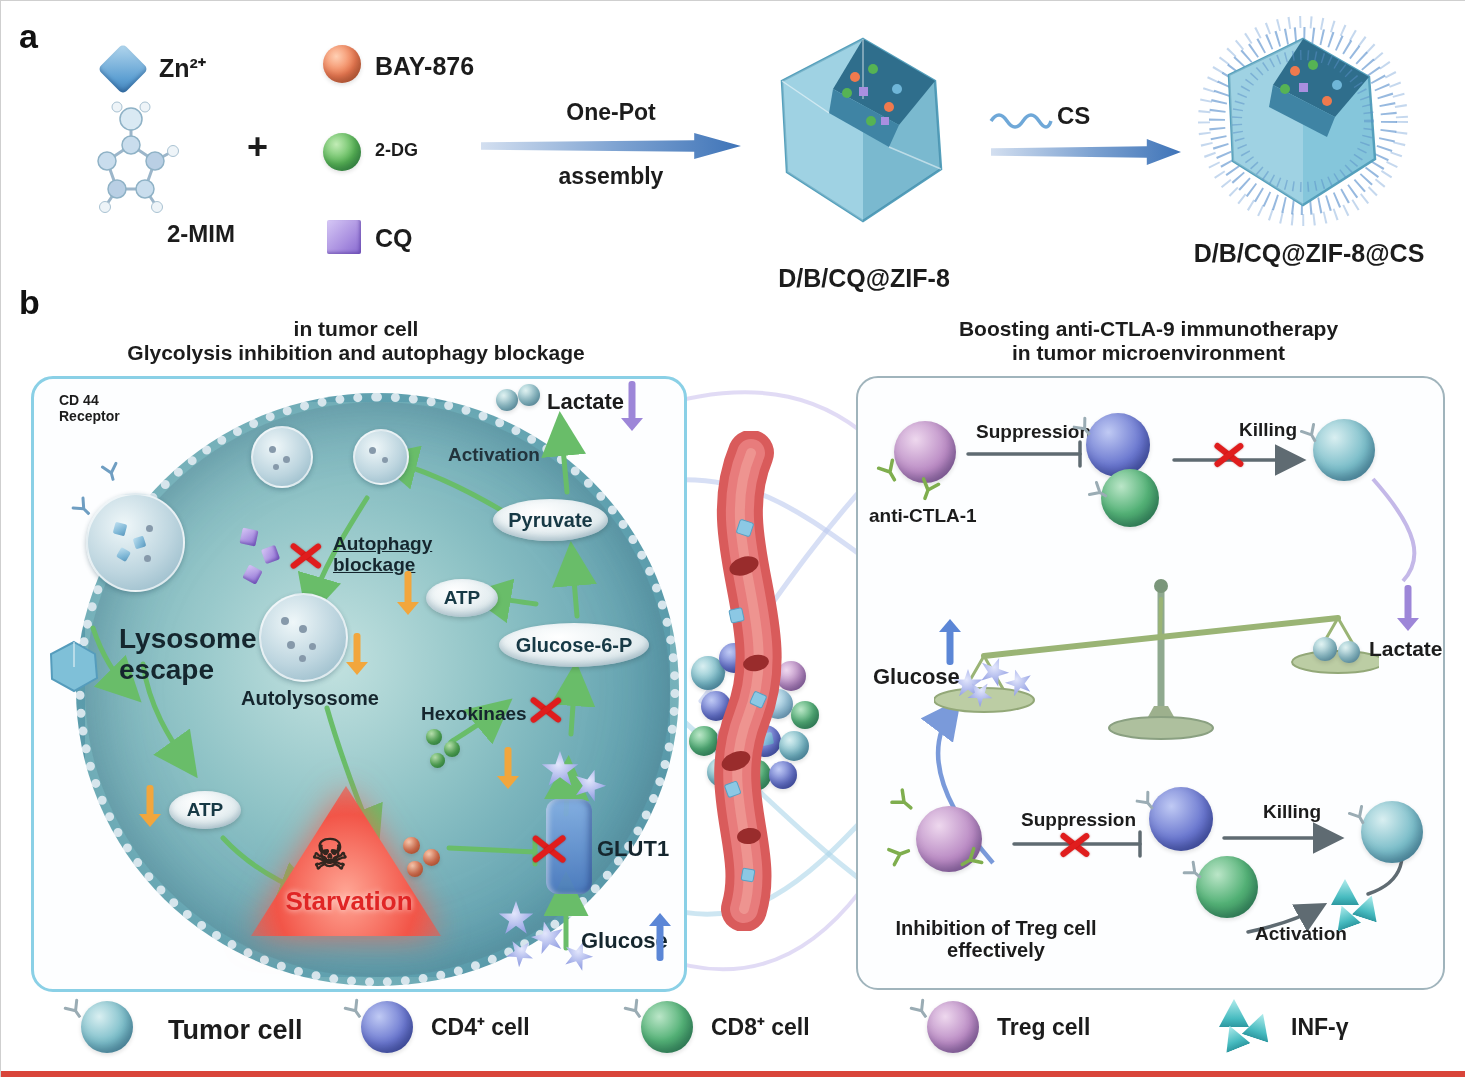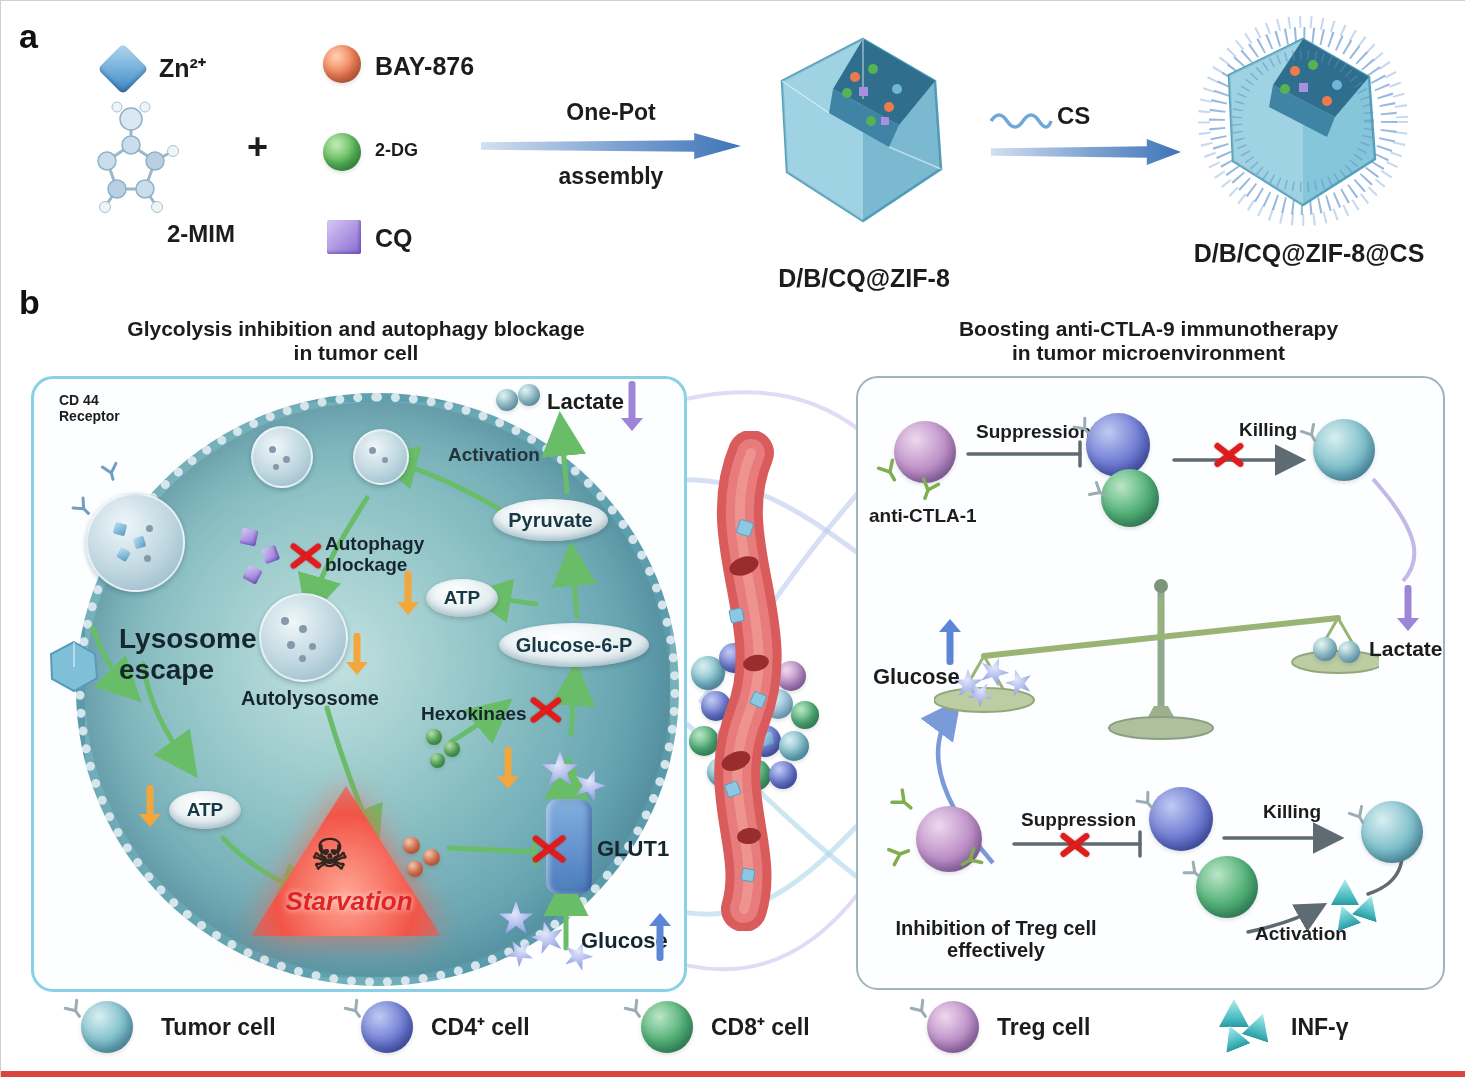--- a/index.html
+++ b/index.html
@@ -138,22 +138,22 @@
     <circle cx="132" cy="52" r="5" fill="#56b354"></circle>
       <circle cx="104" cy="76" r="5" fill="#56b354"></circle>
     <rect x="118" y="70" width="9" height="9" fill="#a98fe0"></rect>
     <circle cx="156" cy="72" r="5" fill="#6fb6d8"></circle>
   </svg>
   <div class="lbl ctr" style="left:1178px;top:238px;width:260px;font-size:25px;">D/B/CQ@ZIF-8@CS</div>
 
   <div class="panel-label" style="left:18px;top:282px;">b</div>
 
   <div class="lbl ctr" style="left:40px;top:316px;width:630px;font-size:21px;z-index:4;">
+    <span style="display:block;">in tumor cell</span>
     <span style="display:block;">Glycolysis inhibition and autophagy blockage</span>
-    <span style="display:block;">in tumor cell</span>
   </div>
   <div class="lbl ctr" style="left:860px;top:316px;width:575px;font-size:21px;z-index:4;">
     <span style="display:block;">Boosting anti-CTLA-9 immunotherapy</span>
     <span style="display:block;">in tumor microenvironment</span>
   </div>
 
   <div id="leftbox" class="box" style="left:30px;top:375px;width:650px;height:610px;z-index:1;"></div>
   <div id="cell" style="left:75px;top:392px;width:585px;height:575px;z-index:1;"></div>
 
   <svg class="abs" style="left:30px;top:375px;z-index:2;" width="650" height="610">
@@ -236,21 +236,21 @@
   <div class="lbl" style="left:118px;top:622px;font-size:28px;z-index:3;color:#15262e;">
     <span style="display:block;">Lysosome</span>
     <span style="display:block;">escape</span>
   </div>
   <div class="lbl" style="left:240px;top:686px;font-size:20px;z-index:3;color:#15262e;">Autolysosome</div>
 
   <div class="cube" style="left:240px;top:528px;width:16px;height:16px;z-index:3;transform:rotate(12deg);"></div>
   <div class="cube" style="left:262px;top:546px;width:15px;height:15px;z-index:3;transform:rotate(-20deg);"></div>
   <div class="cube" style="left:244px;top:566px;width:15px;height:15px;z-index:3;transform:rotate(28deg);"></div>
   <div class="xmark" style="left:288px;top:538px;width:34px;height:34px;z-index:3;"></div>
-  <div class="lbl" style="left:324px;top:532px;font-size:19px;z-index:3;color:#15262e;">
+  <div class="lbl" style="left:332px;top:532px;font-size:19px;z-index:3;color:#15262e;text-decoration:underline;">
     <span style="display:block;">Autophagy</span>
     <span style="display:block;">blockage</span>
   </div>
 
   <div class="oval" style="left:492px;top:498px;width:115px;height:42px;font-size:20px;z-index:3;">Pyruvate</div>
   <div class="oval" style="left:425px;top:578px;width:72px;height:38px;font-size:19px;z-index:3;">ATP</div>
   <div class="oval" style="left:498px;top:622px;width:150px;height:44px;font-size:20px;z-index:3;">Glucose-6-P</div>
   <div class="oval" style="left:168px;top:790px;width:72px;height:38px;font-size:19px;z-index:3;">ATP</div>
 
   <div class="arr down c-orange" style="left:396px;top:570px;height:44px;z-index:3;">
@@ -276,21 +276,21 @@
   <div class="sph sph-green" style="left:443px;top:740px;width:16px;height:16px;z-index:3;"></div>
   <div class="sph sph-green" style="left:429px;top:752px;width:15px;height:15px;z-index:3;"></div>
 
   <div class="star" style="left:540px;top:750px;width:38px;height:38px;z-index:3;"></div>
   <div class="star" style="left:572px;top:768px;width:33px;height:33px;z-index:3;transform:rotate(18deg);"></div>
 
   <div id="starv-wrap" style="left:250px;top:785px;width:190px;height:150px;z-index:2;">
     <div id="starv-tri" style="left:0;top:0;width:190px;height:150px;"></div>
   </div>
   <div class="lbl" style="left:310px;top:830px;font-size:42px;color:#33261f;z-index:3;">☠</div>
-  <div class="lbl ctr" style="left:258px;top:886px;width:180px;font-size:26px;font-style:italic;color:#e02525;text-shadow:0 0 6px rgba(255,255,255,.8);z-index:3;">Starvation</div>
+  <div class="lbl ctr" style="left:258px;top:886px;width:180px;font-size:26px;color:#e02525;text-shadow:0 0 6px rgba(255,255,255,.8);z-index:3;">Starvation</div>
 
   <div class="sph sph-orange" style="left:402px;top:836px;width:17px;height:17px;z-index:3;"></div>
   <div class="sph sph-orange" style="left:422px;top:848px;width:17px;height:17px;z-index:3;"></div>
   <div class="sph sph-orange" style="left:406px;top:860px;width:16px;height:16px;z-index:3;"></div>
   <div id="glut1-ch" style="left:545px;top:798px;width:46px;height:95px;z-index:2;"></div>
   <div class="xmark" style="left:530px;top:830px;width:36px;height:36px;z-index:3;"></div>
   <div class="lbl" style="left:596px;top:836px;font-size:22px;z-index:3;color:#15262e;">GLUT1</div>
 
   <div class="star" style="left:497px;top:900px;width:36px;height:36px;z-index:3;"></div>
   <div class="star" style="left:530px;top:920px;width:34px;height:34px;z-index:3;transform:rotate(-14deg);"></div>
@@ -458,21 +458,21 @@
   <div class="lbl ctr" style="left:880px;top:916px;width:230px;font-size:20px;z-index:3;">
     <span style="display:block;">Inhibition of Treg cell</span>
     <span style="display:block;">effectively</span>
   </div>
 
   <div class="abs" style="z-index:4;">
     <svg class="abs" style="left:64px;top:1000px;transform:rotate(-35deg);" width="20" height="18">
         <path d="M10,17 L10,10 M10,10 L3,2 M10,10 L17,2" stroke="#9aacb4" stroke-width="3" fill="none" stroke-linecap="round"></path>
       </svg>
     <div class="sph sph-tumor" style="left:80px;top:1000px;width:52px;height:52px;"></div>
-    <div class="lbl" style="left:160px;top:1014px;font-size:23px;">Tumor cell</div>
+    <div class="lbl" style="left:167px;top:1014px;font-size:27px;">Tumor cell</div>
 
     <svg class="abs" style="left:344px;top:1000px;transform:rotate(-35deg);" width="20" height="18">
         <path d="M10,17 L10,10 M10,10 L3,2 M10,10 L17,2" stroke="#9aacb4" stroke-width="3" fill="none" stroke-linecap="round"></path>
       </svg>
     <div class="sph sph-cd4" style="left:360px;top:1000px;width:52px;height:52px;"></div>
     <div class="lbl" style="left:430px;top:1014px;font-size:23px;">CD4⁺ cell</div>
 
     <svg class="abs" style="left:624px;top:1000px;transform:rotate(-35deg);" width="20" height="18">
         <path d="M10,17 L10,10 M10,10 L3,2 M10,10 L17,2" stroke="#9aacb4" stroke-width="3" fill="none" stroke-linecap="round"></path>
       </svg>

